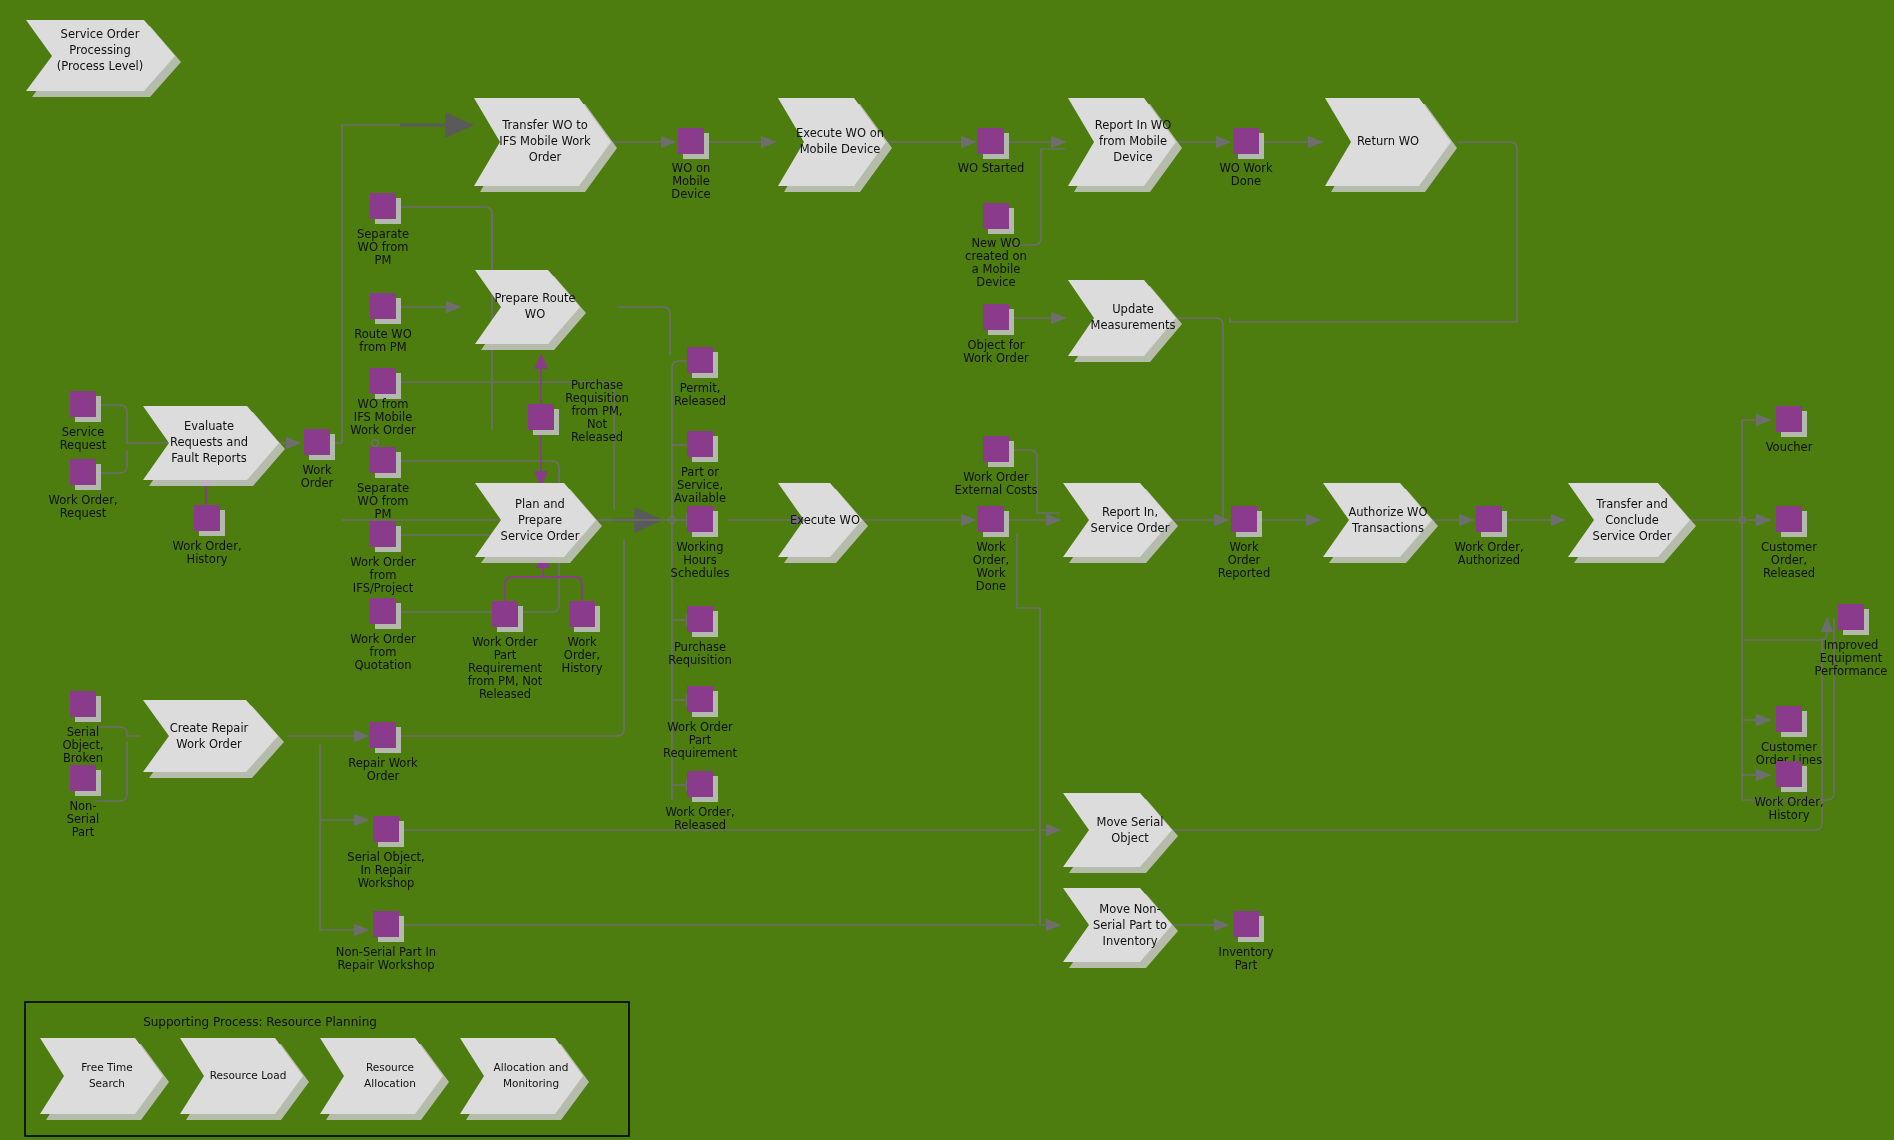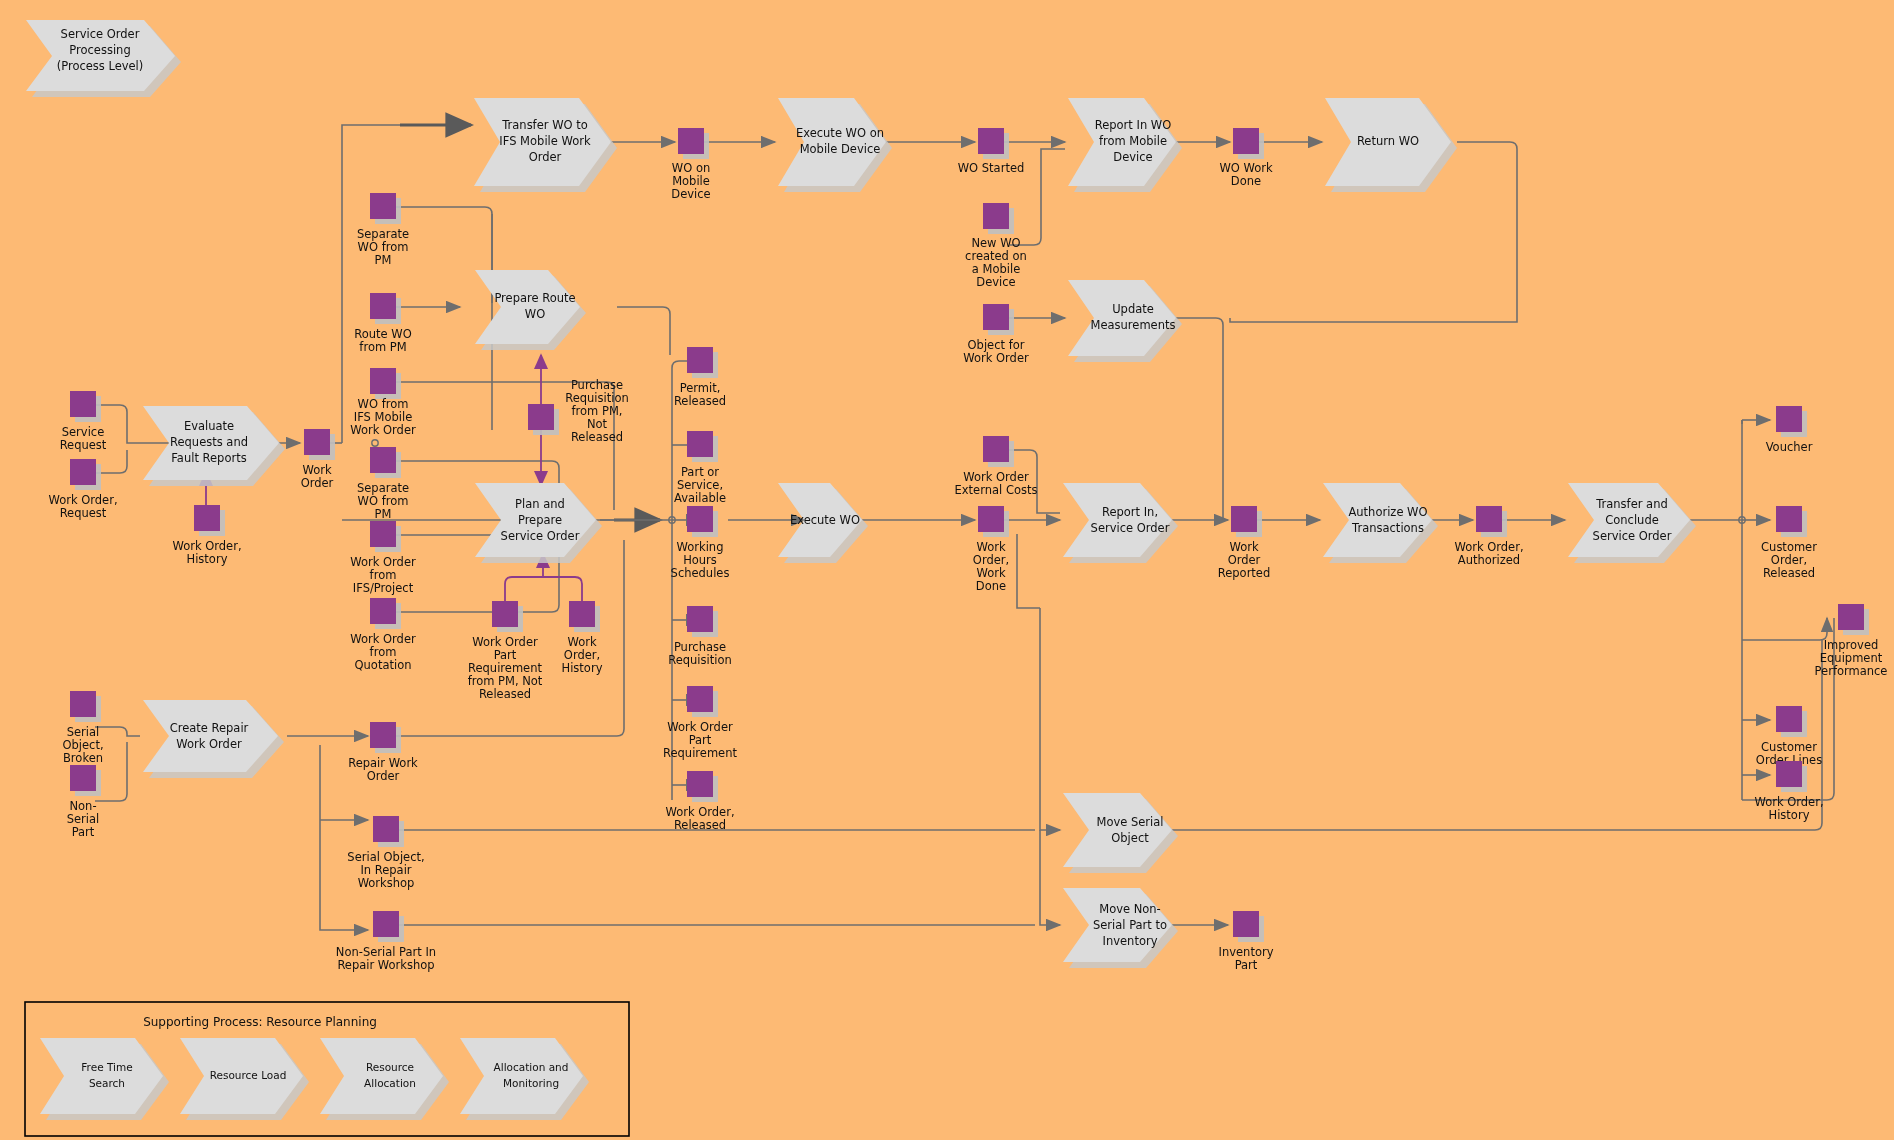--- a/index.html
+++ b/index.html
@@ -2,21 +2,21 @@
 <html><head>
 <meta charset="utf-8">
 <title>Service Order Processing (Process Level)</title>
 <style>
   html,body{margin:0;padding:0;background:#ffffff;}
   body{
     width:1894px;height:1140px;
     font-family:"DejaVu Sans","Liberation Sans",sans-serif;
     overflow:hidden;
   }
-  #stage{position:relative;width:1894px;height:1140px;background:#fdba74;}
+  #stage{position:relative;width:1894px;height:1140px;background:#4d7c0f;}
   svg.diagram{position:absolute;left:0;top:0;width:1894px;height:1140px;}
   .proc-shape{fill:#dcdcdc;stroke:none;}
   .proc-shadow{fill:#c8c8c8;opacity:.85;}
   .store-box{fill:#8b3b8c;stroke:none;}
   .store-shadow{fill:#c0c0c0;opacity:.9;}
   .link{fill:none;stroke:#6e6e6e;stroke-width:1.6;}
   .link-bold{fill:none;stroke:#5a5a5a;stroke-width:3.2;}
   .link-purple{fill:none;stroke:#8b3b8c;stroke-width:1.8;}
   .frame{fill:none;stroke:#000;stroke-width:1.6;}
   text{font-family:"DejaVu Sans","Liberation Sans",sans-serif;fill:#111;}

